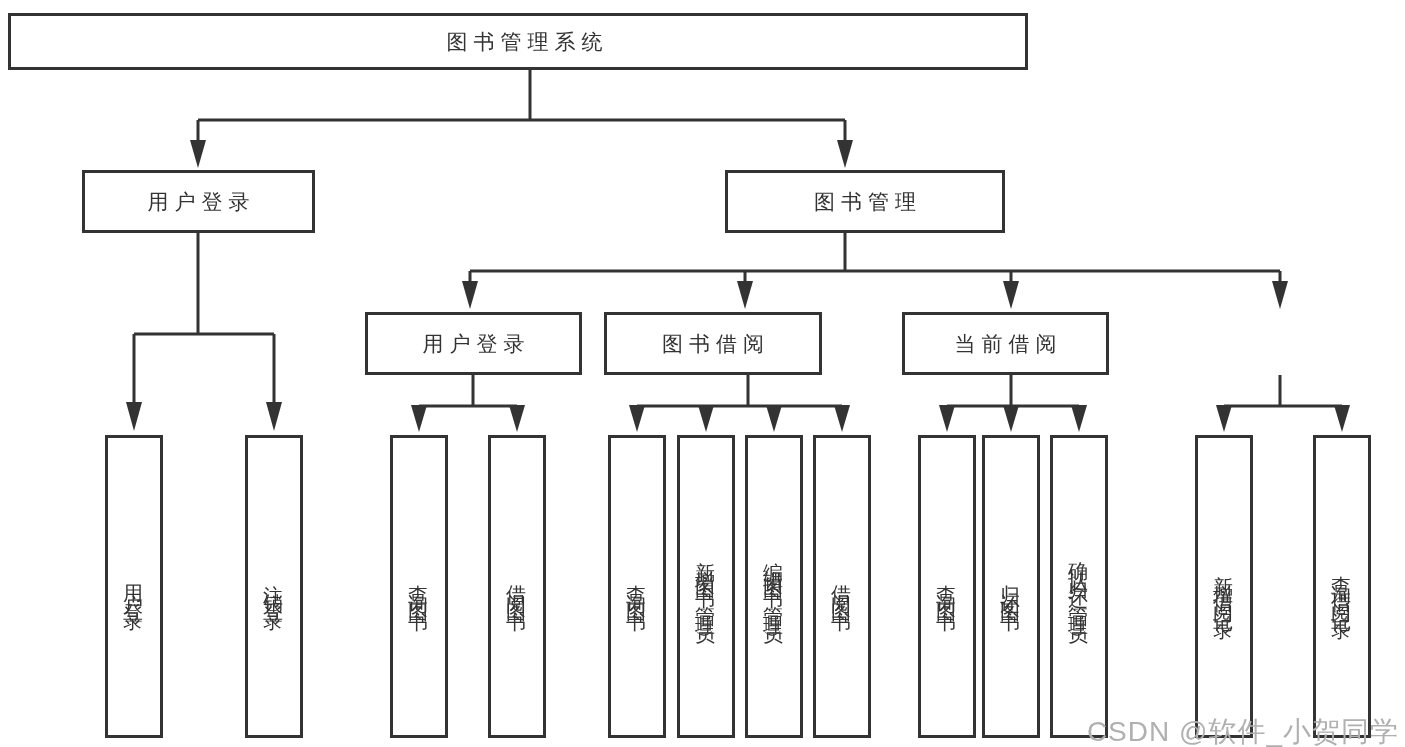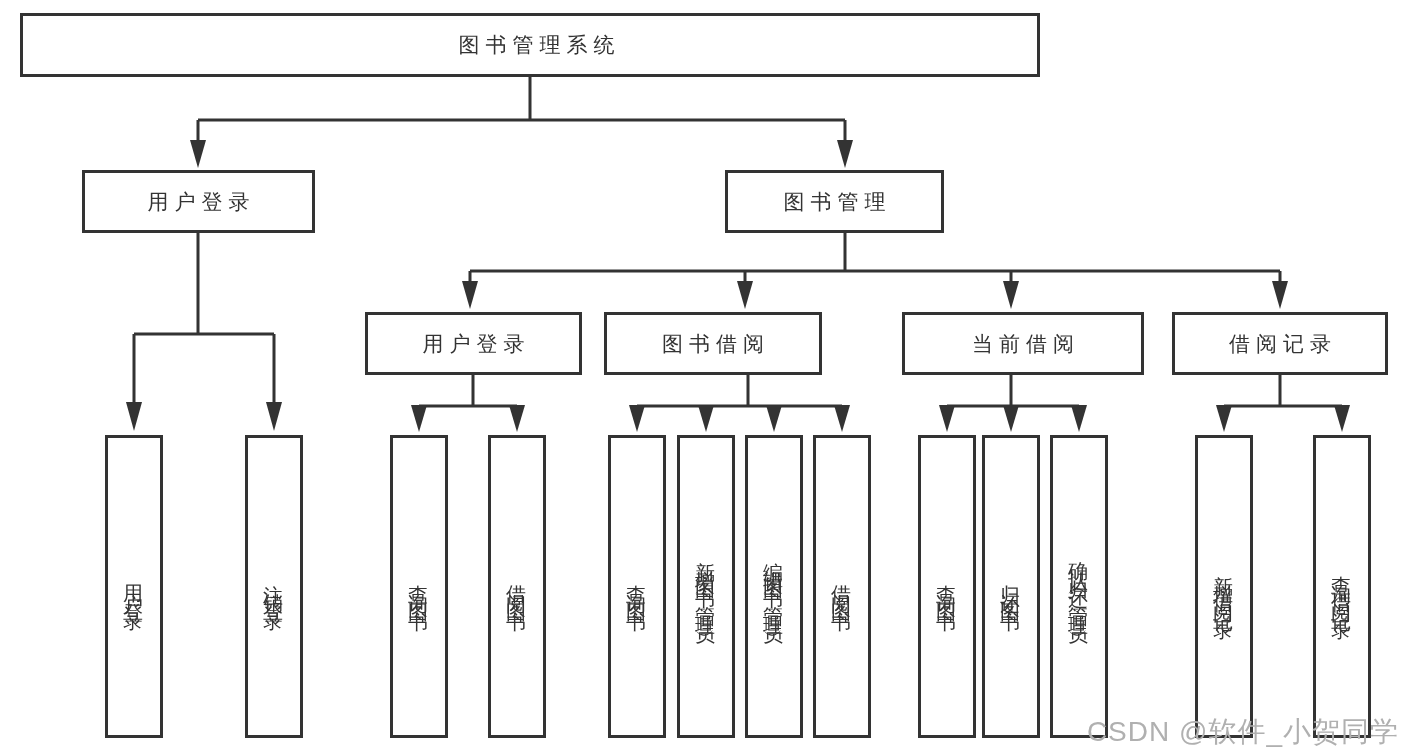--- a/index.html
+++ b/index.html
@@ -107,42 +107,39 @@
 
     <g stroke="#333333" stroke-width="3" fill="none">
       <path d="M1280 375 V406 M1224 406 H1342"></path>
     </g>
     <g fill="#333333" stroke="none">
       <polygon points="1216,405 1232,405 1224,432"></polygon>
       <polygon points="1334,405 1350,405 1342,432"></polygon>
     </g>
   </svg>
 
-  <div class="node h" style="left:20px; top:13px; width:1020px; height:64px;padding-left:13px;">
+  <div class="node h" style="left:8px; top:13px; width:1020px; height:57px;padding-left:13px;">
     <span>图书管理系统</span>
   </div>
 
   <div class="node h" style="left:82px; top:170px; width:233px; height:63px;">
     <span>用户登录</span>
   </div>
-  <div class="node h" style="left:725px; top:170px; width:219px; height:63px;">
+  <div class="node h" style="left:725px; top:170px; width:280px; height:63px;">
     <span>图书管理</span>
   </div>
 
   <div class="node h" style="left:365px; top:312px; width:217px; height:63px;">
     <span>用户登录</span>
   </div>
   <div class="node h" style="left:604px; top:312px; width:218px; height:63px;">
     <span>图书借阅</span>
   </div>
-  <div class="node h" style="left:902px; top:312px; width:242px; height:63px;">
+  <div class="node h" style="left:902px; top:312px; width:207px; height:63px;">
     <span>当前借阅</span>
-  </div>
-  <div class="node h" style="left:1172px; top:312px; width:216px; height:63px;">
-    <span>借阅记录</span>
   </div>
 
   <div class="node v" style="left:105px; top:435px; width:58px; height:303px;">
     <span>用户登录</span>
   </div>
   <div class="node v" style="left:245px; top:435px; width:58px; height:303px;">
     <span>注销登录</span>
   </div>
 
   <div class="node v" style="left:390px; top:435px; width:58px; height:303px;">

